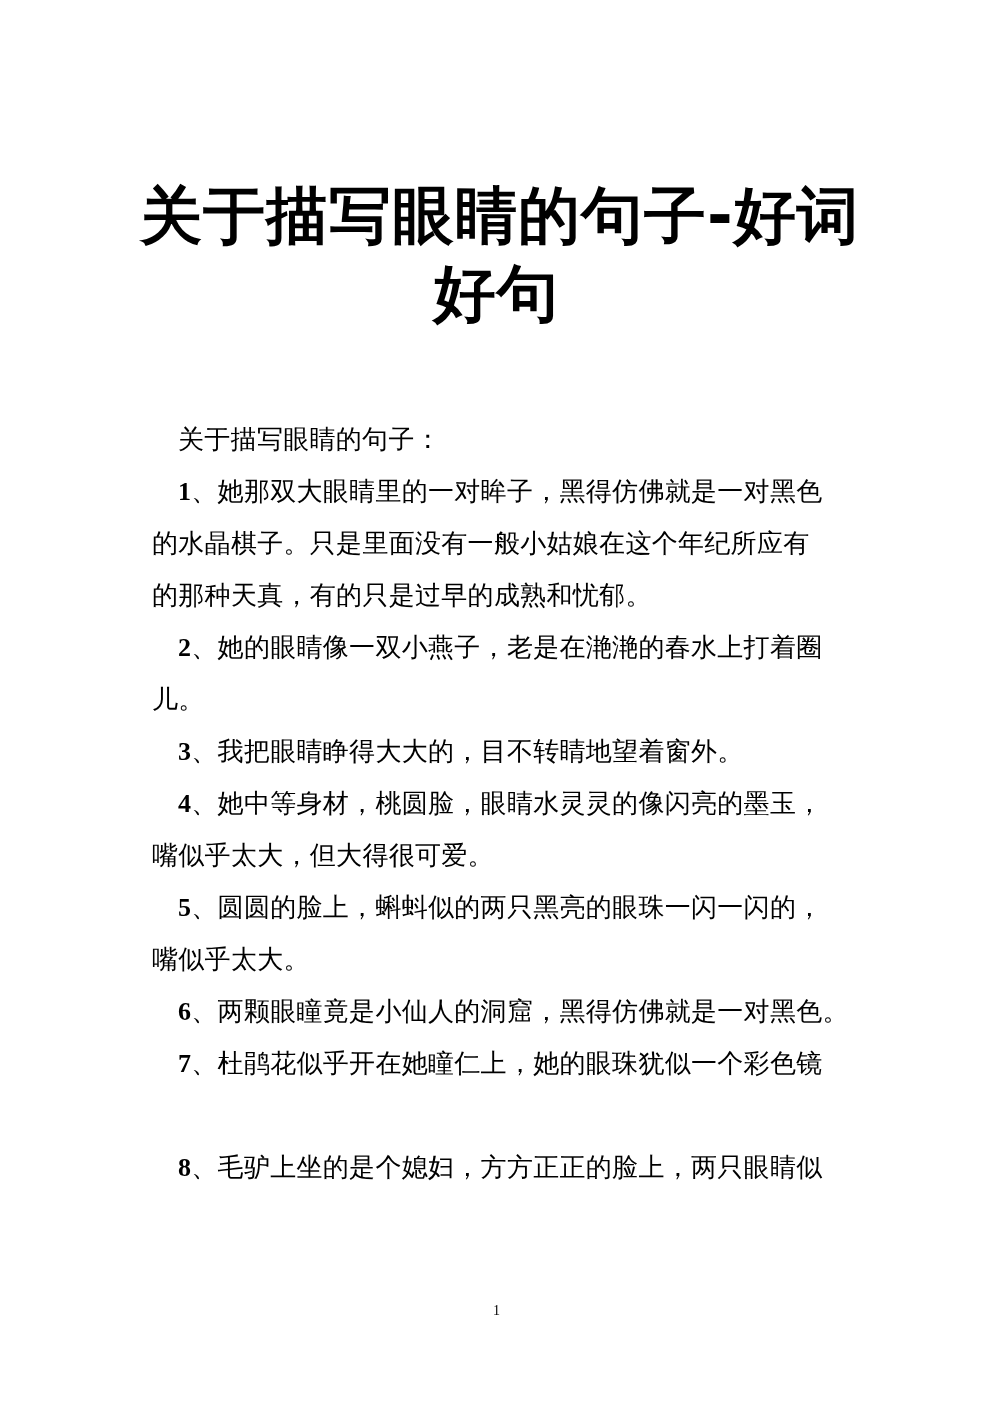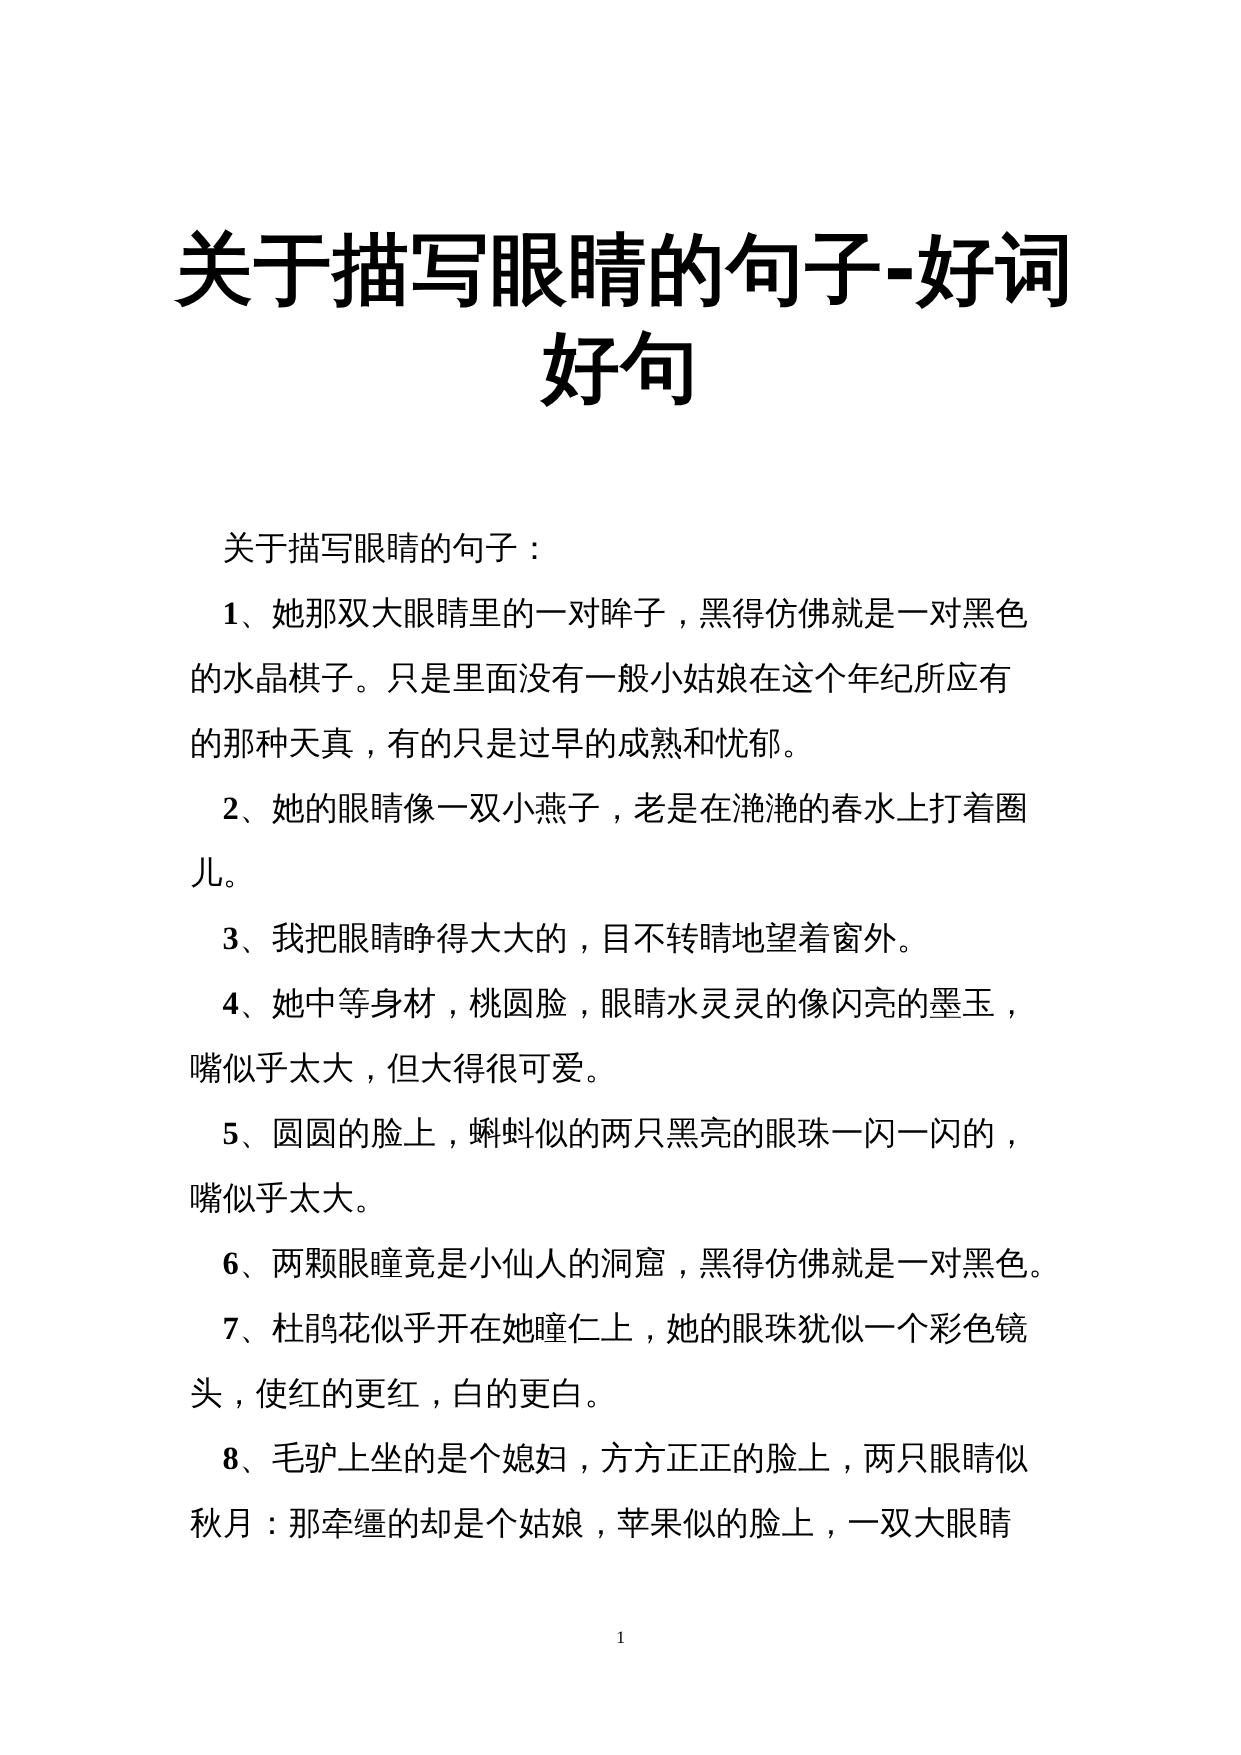--- a/index.html
+++ b/index.html
@@ -84,19 +84,17 @@
 
   <div class="line indent" style="top:786px;"><span class="num">4</span><span>、她中等身材，桃圆脸，眼睛水灵灵的像闪亮的墨玉，</span></div>
   <div class="line" style="top:838px;">嘴似乎太大，但大得很可爱。</div>
 
   <div class="line indent" style="top:890px;"><span class="num">5</span><span>、圆圆的脸上，蝌蚪似的两只黑亮的眼珠一闪一闪的，</span></div>
   <div class="line" style="top:942px;">嘴似乎太大。</div>
 
   <div class="line indent" style="top:994px;"><span class="num">6</span><span>、两颗眼瞳竟是小仙人的洞窟，黑得仿佛就是一对黑色。</span></div>
 
   <div class="line indent" style="top:1046px;"><span class="num">7</span><span>、杜鹃花似乎开在她瞳仁上，她的眼珠犹似一个彩色镜</span></div>
-  <div class="line" style="top:1098px;">头，使红的更红，白的更白。</div>
 
   <div class="line indent" style="top:1150px;"><span class="num">8</span><span>、毛驴上坐的是个媳妇，方方正正的脸上，两只眼睛似</span></div>
-  <div class="line" style="top:1202px;">秋月：那牵缰的却是个姑娘，苹果似的脸上，一双大眼睛</div>
 
   <div class="page-number">1</div>
 </div>
 
 </body></html>

